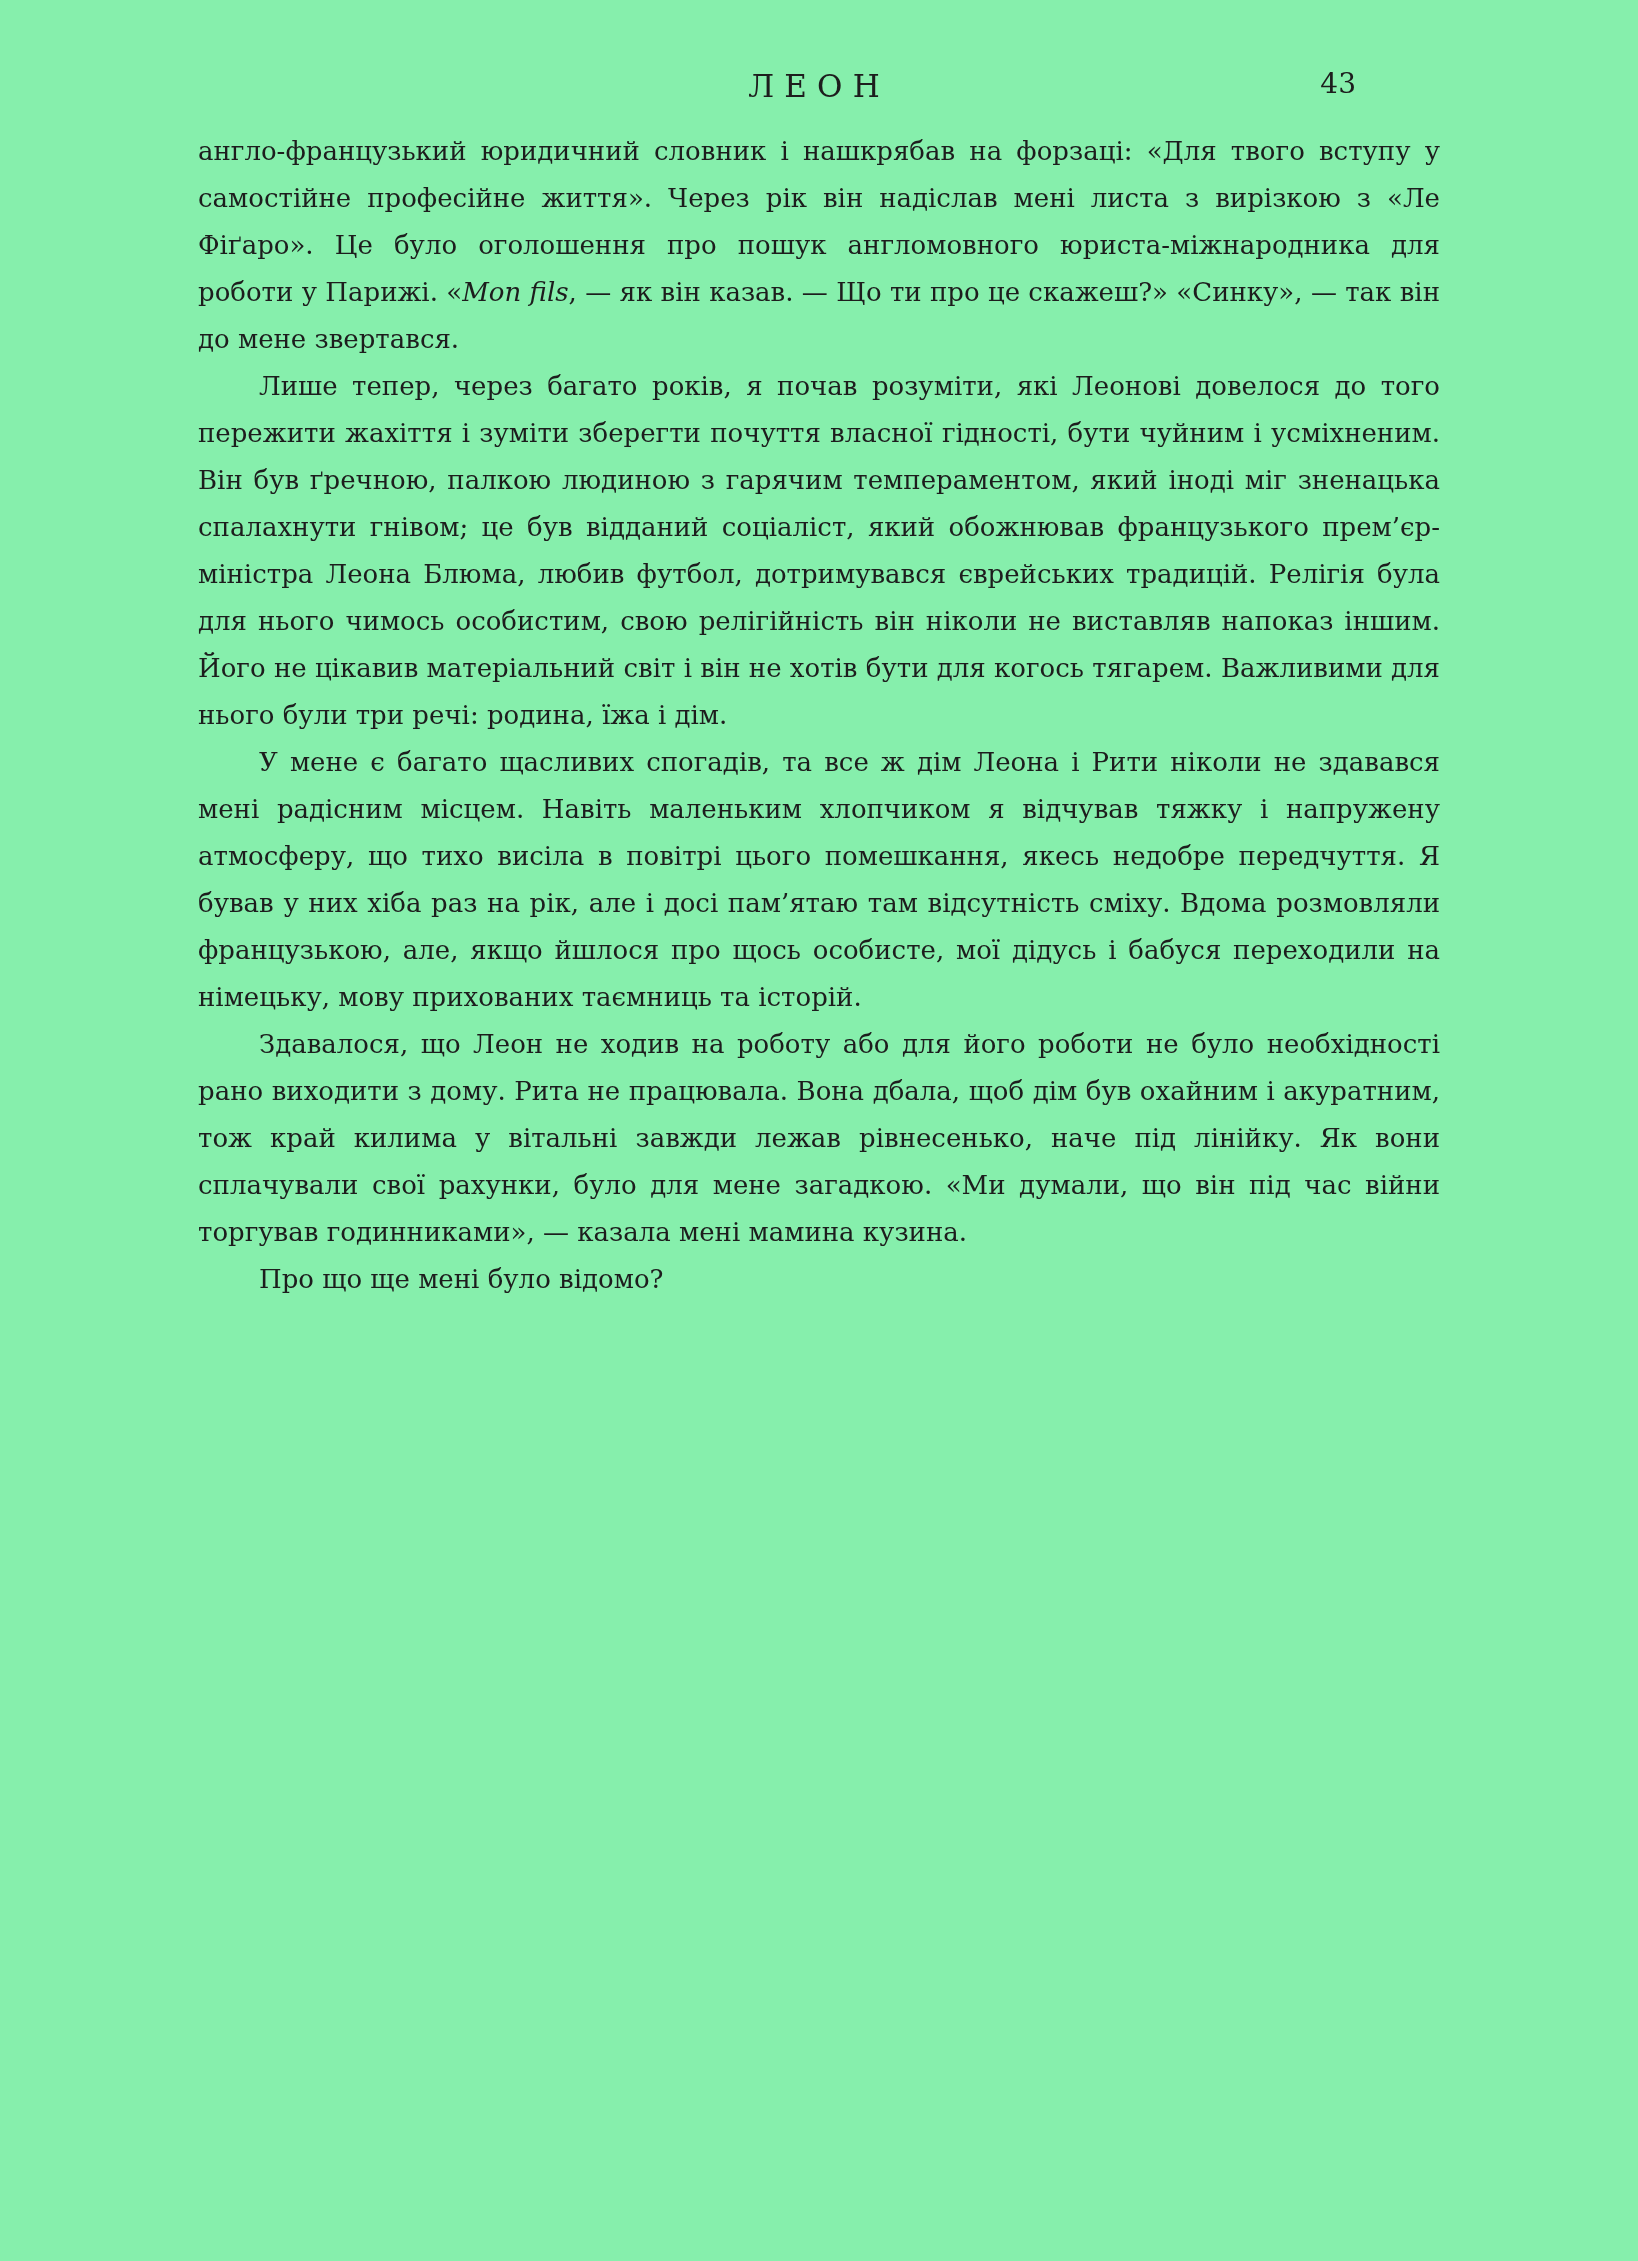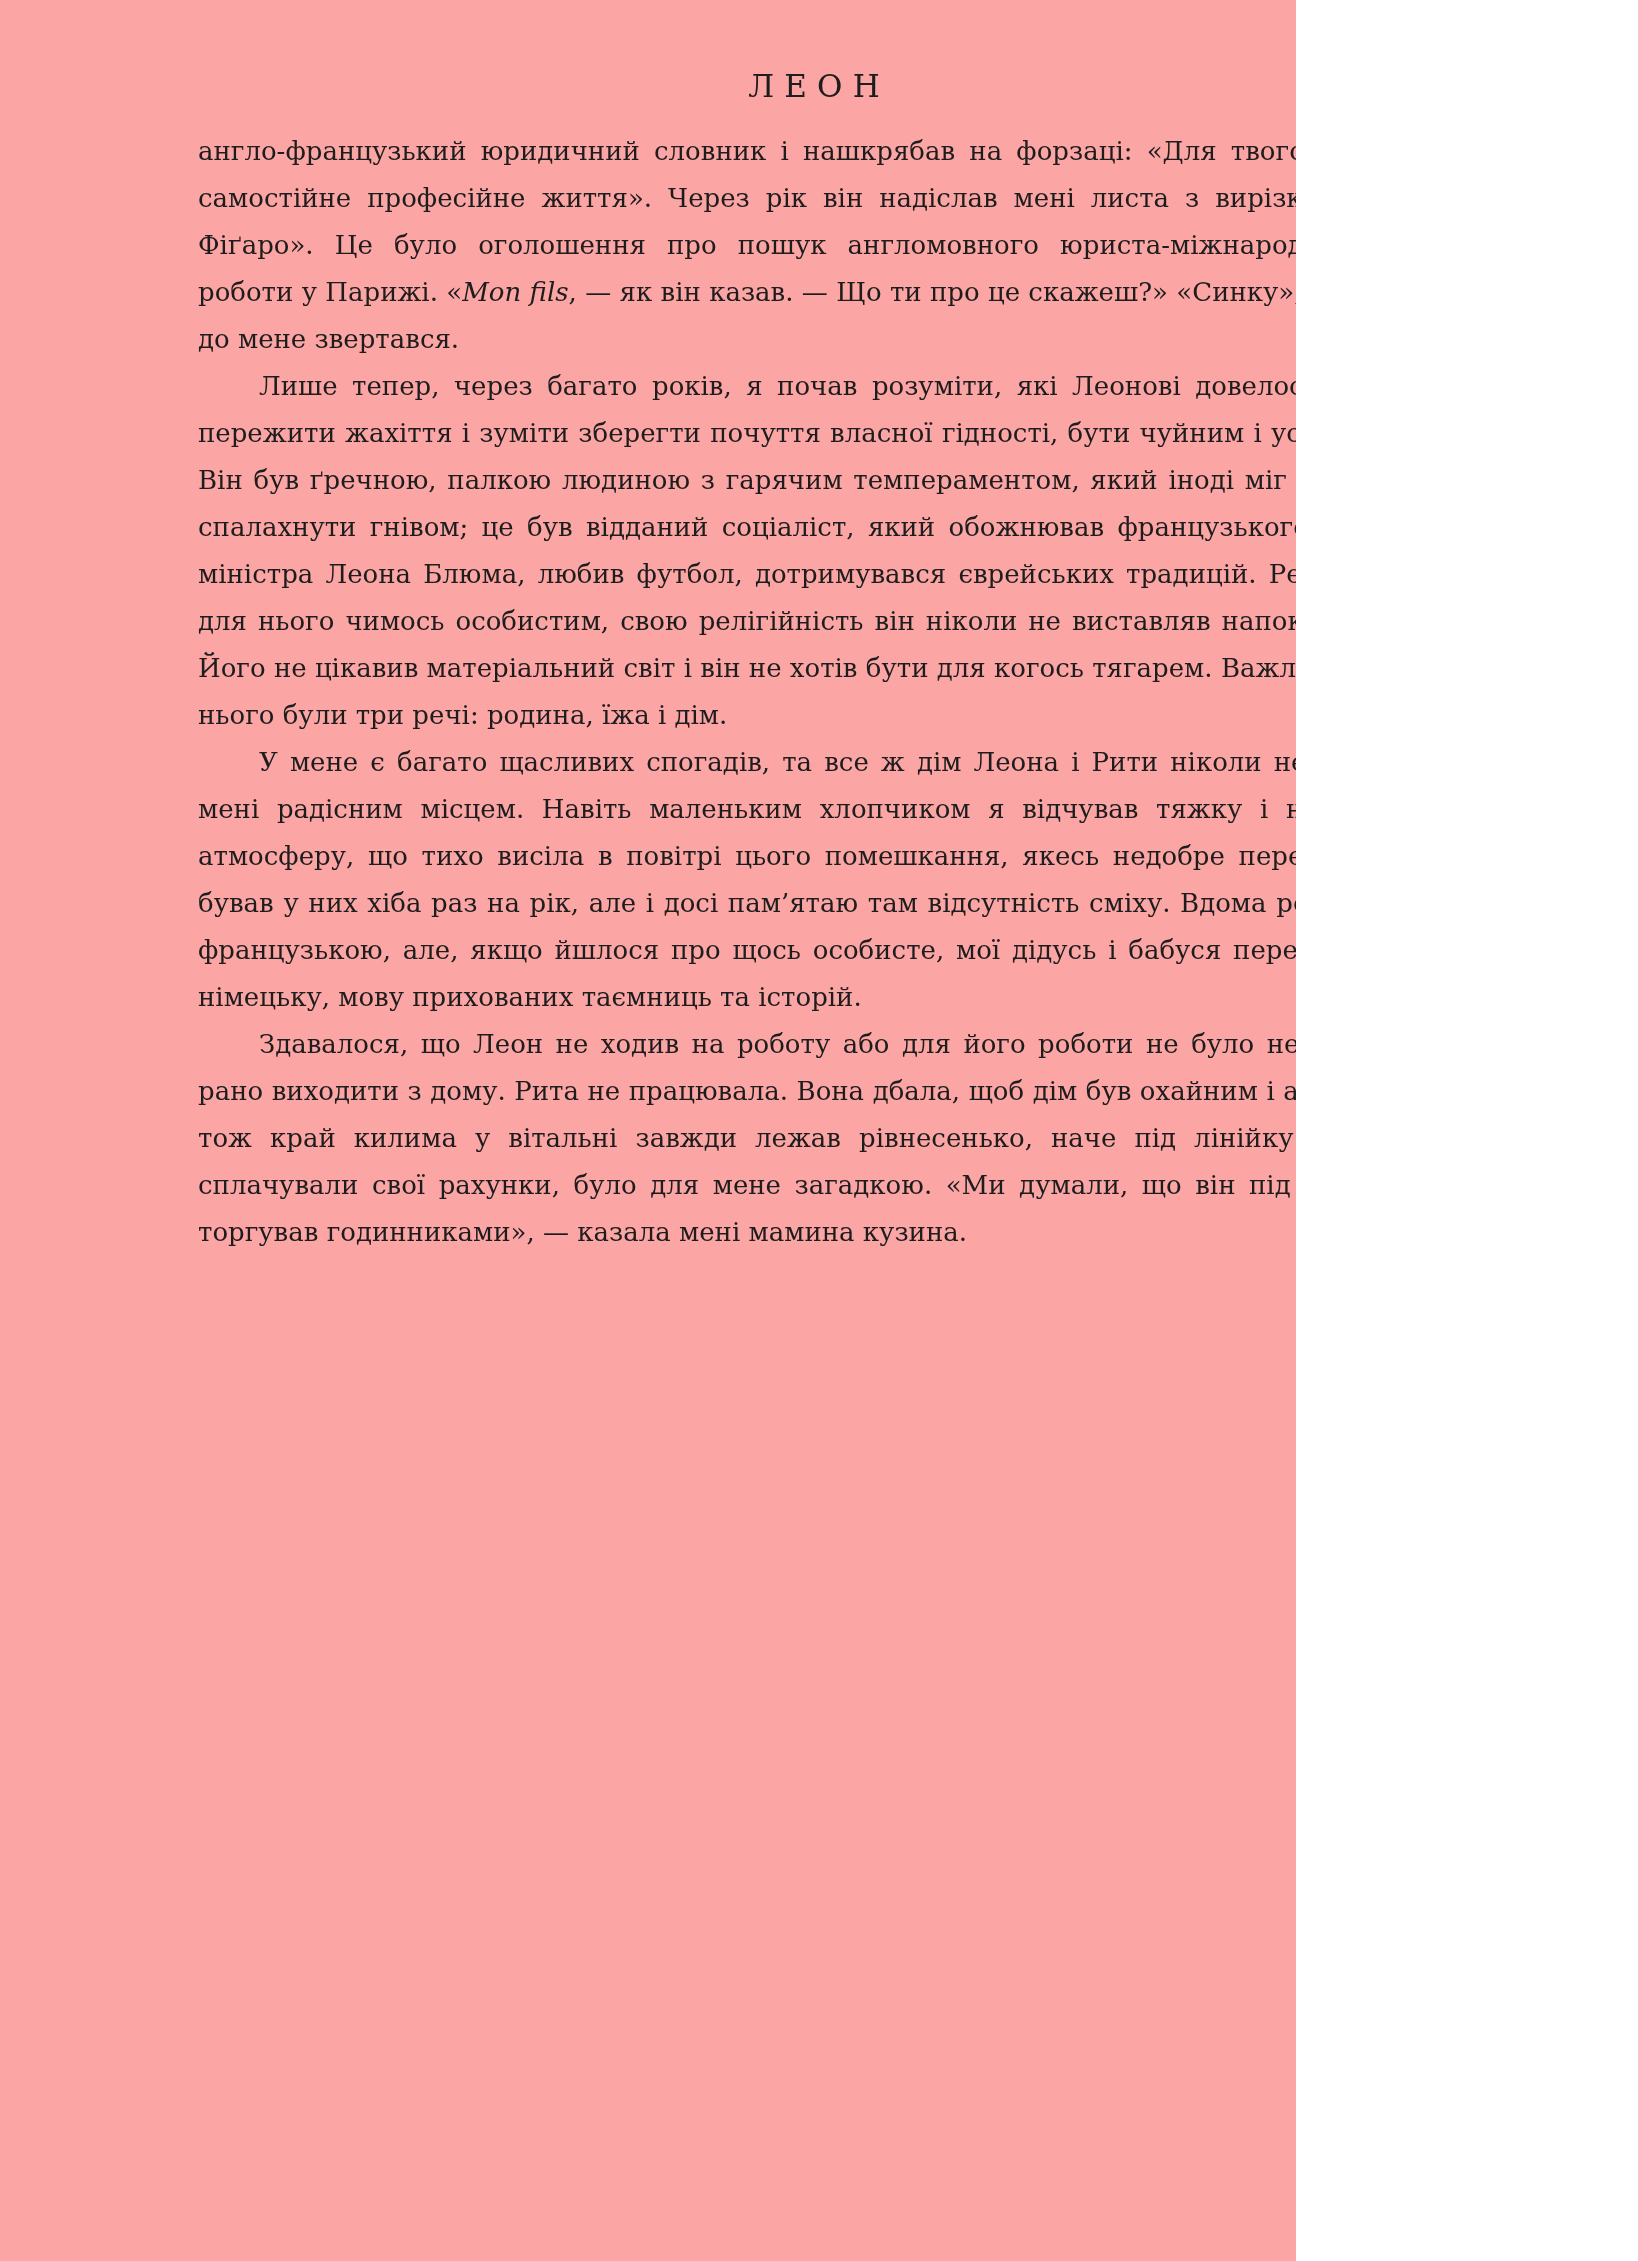--- a/index.html
+++ b/index.html
@@ -9,24 +9,24 @@
   }
   body {
     width: 1638px;
     height: 2261px;
     background: #ffffff;
     font-family: "DejaVu Serif", serif;
     color: #1d1d1d;
   }
   .page {
     position: relative;
-    width: 1296px;
+    width: 1638px;
     height: 2261px;
     overflow: hidden;
-    background: #fca5a5;
+    background: #86efac;
   }
   .page-header {
     position: absolute;
     top: 68px;
     left: 198px;
     width: 1242px;
     height: 51px;
   }
   .running-title {
     text-align: center;
@@ -72,15 +72,16 @@
   <header class="page-header">
     <div class="running-title">ЛЕОН</div>
     <div class="page-number">43</div>
   </header>
 
   <main class="text-block" id="text-block">
       <p class="para"><span>англо-французький юридичний словник і нашкрябав на форзаці: «Для твого вступу у самостійне професійне життя». Через рік він надіслав мені листа з вирізкою з «Ле Фіґаро». Це було оголошення про пошук англомовного юриста-міжнародника для роботи у Парижі. «</span><em>Mon fils</em><span>, — як він казав. — Що ти про це скажеш?» «Синку», — так він до мене звертався.</span></p>
       <p class="para indent"><span>Лише тепер, через багато років, я почав розуміти, які Леонові довелося до того пережити жахіття і зуміти зберегти почуття власної гідності, бути чуйним і усміхненим. Він був ґречною, палкою людиною з гарячим темпераментом, який іноді міг зненацька спалахнути гнівом; це був відданий соціаліст, який обожнював французького прем’єр-міністра Леона Блюма, любив футбол, дотримувався єврейських традицій. Релігія була для нього чимось особистим, свою релігійність він ніколи не виставляв напоказ іншим. Його не цікавив матеріальний світ і він не хотів бути для когось тягарем. Важливими для нього були три речі: родина, їжа і дім.</span></p>
       <p class="para indent"><span>У мене є багато щасливих спогадів, та все ж дім Леона і Рити ніколи не здавався мені радісним місцем. Навіть маленьким хлопчиком я відчував тяжку і напружену атмосферу, що тихо висіла в повітрі цього помешкання, якесь недобре передчуття. Я бував у них хіба раз на рік, але і досі пам’ятаю там відсутність сміху. Вдома розмовляли французькою, але, якщо йшлося про щось особисте, мої дідусь і бабуся переходили на німецьку, мову прихованих таємниць та історій.</span></p>
       <p class="para indent"><span>Здавалося, що Леон не ходив на роботу або для його роботи не було необхідності рано виходити з дому. Рита не працювала. Вона дбала, щоб дім був охайним і акуратним, тож край килима у вітальні завжди лежав рівнесенько, наче під лінійку. Як вони сплачували свої рахунки, було для мене загадкою. «Ми думали, що він під час війни торгував годинниками», — казала мені мамина кузина.</span></p>
+      <p class="para indent"><span>Про що ще мені було відомо?</span></p>
     </main>
 </div>
 
 
 </body></html>

